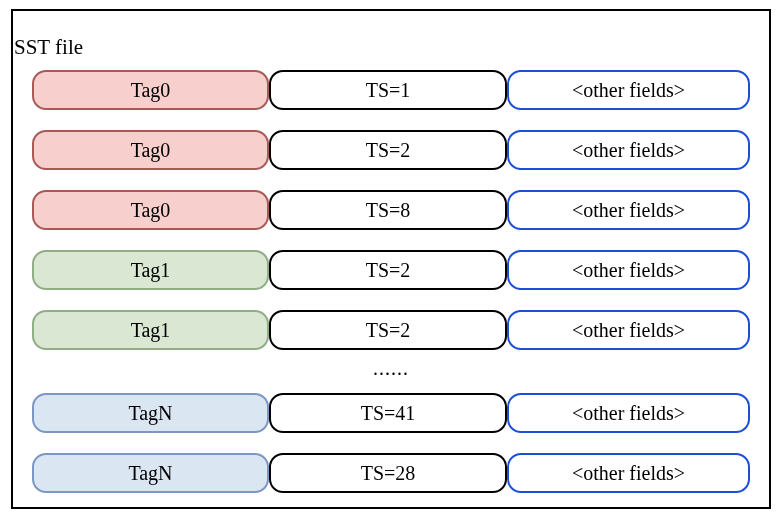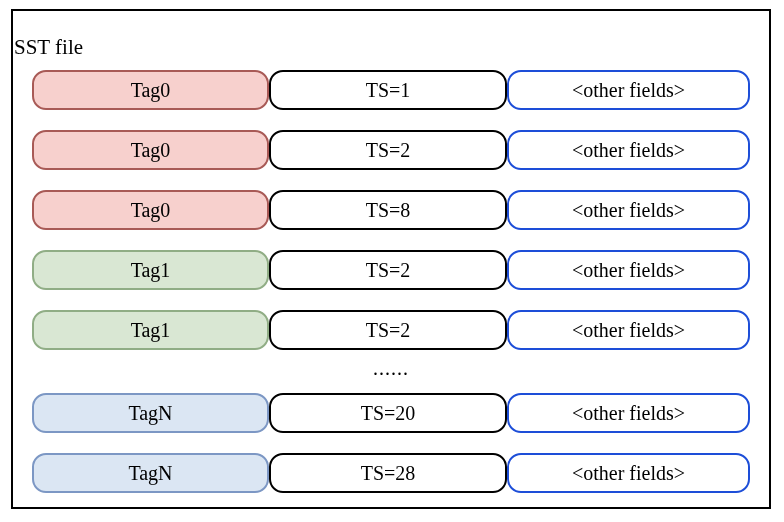--- a/index.html
+++ b/index.html
@@ -106,21 +106,21 @@
     <div class="cell other-cell">&lt;other fields&gt;</div>
   </div>
         <div class="record-row no-gap">
     <div class="cell tag-cell" style="background: rgb(217, 231, 211); border-color: rgb(144, 173, 133);">Tag1</div>
     <div class="cell ts-cell">TS=2</div>
     <div class="cell other-cell">&lt;other fields&gt;</div>
   </div>
         <div class="ellipsis">......</div>
         <div class="record-row">
     <div class="cell tag-cell" style="background: rgb(219, 230, 243); border-color: rgb(124, 151, 196);">TagN</div>
-    <div class="cell ts-cell">TS=20</div>
+    <div class="cell ts-cell">TS=41</div>
     <div class="cell other-cell">&lt;other fields&gt;</div>
   </div>
         <div class="record-row">
     <div class="cell tag-cell" style="background: rgb(219, 230, 243); border-color: rgb(124, 151, 196);">TagN</div>
     <div class="cell ts-cell">TS=28</div>
     <div class="cell other-cell">&lt;other fields&gt;</div>
   </div>
       </div>
   </div>
 </div>

